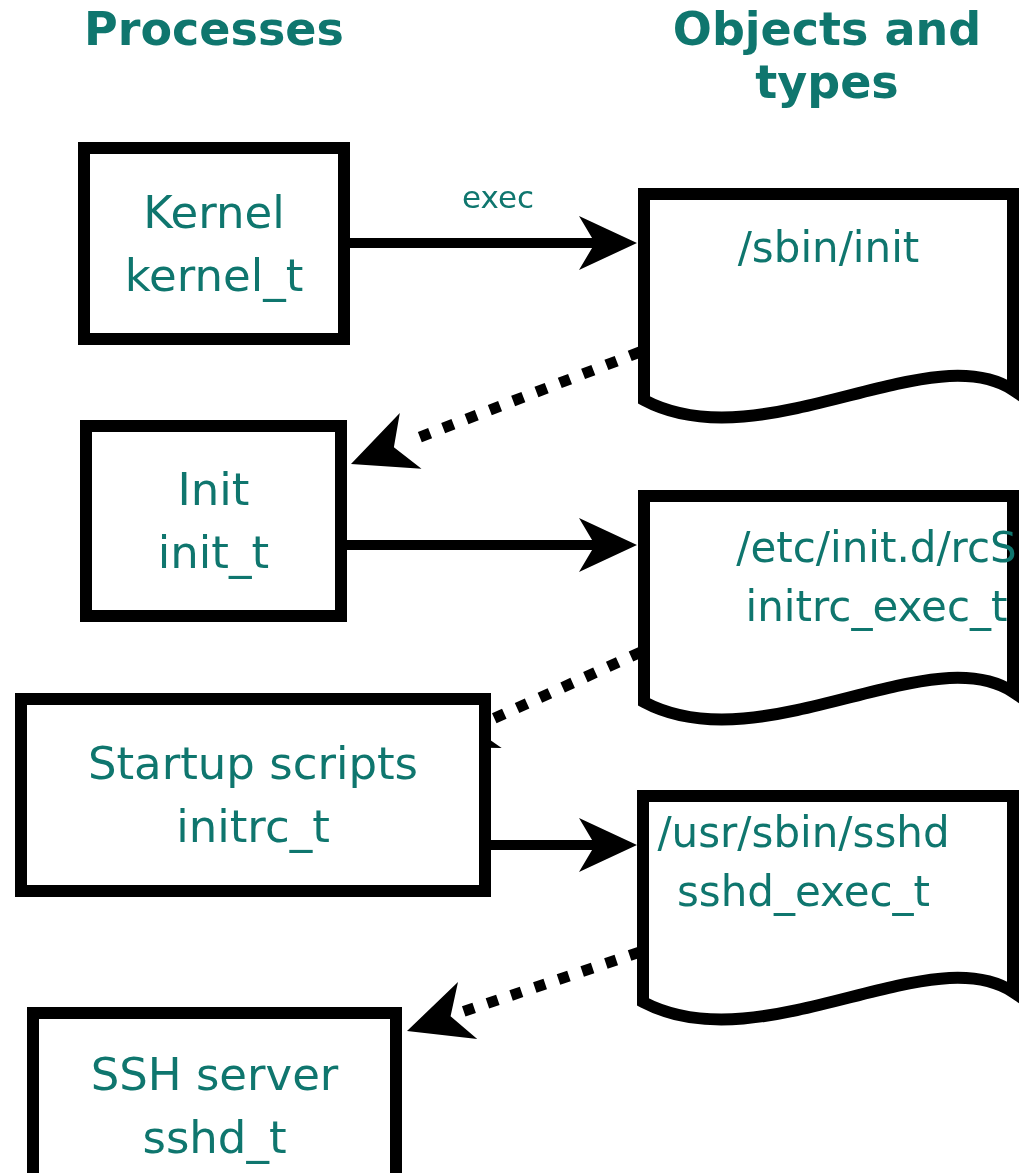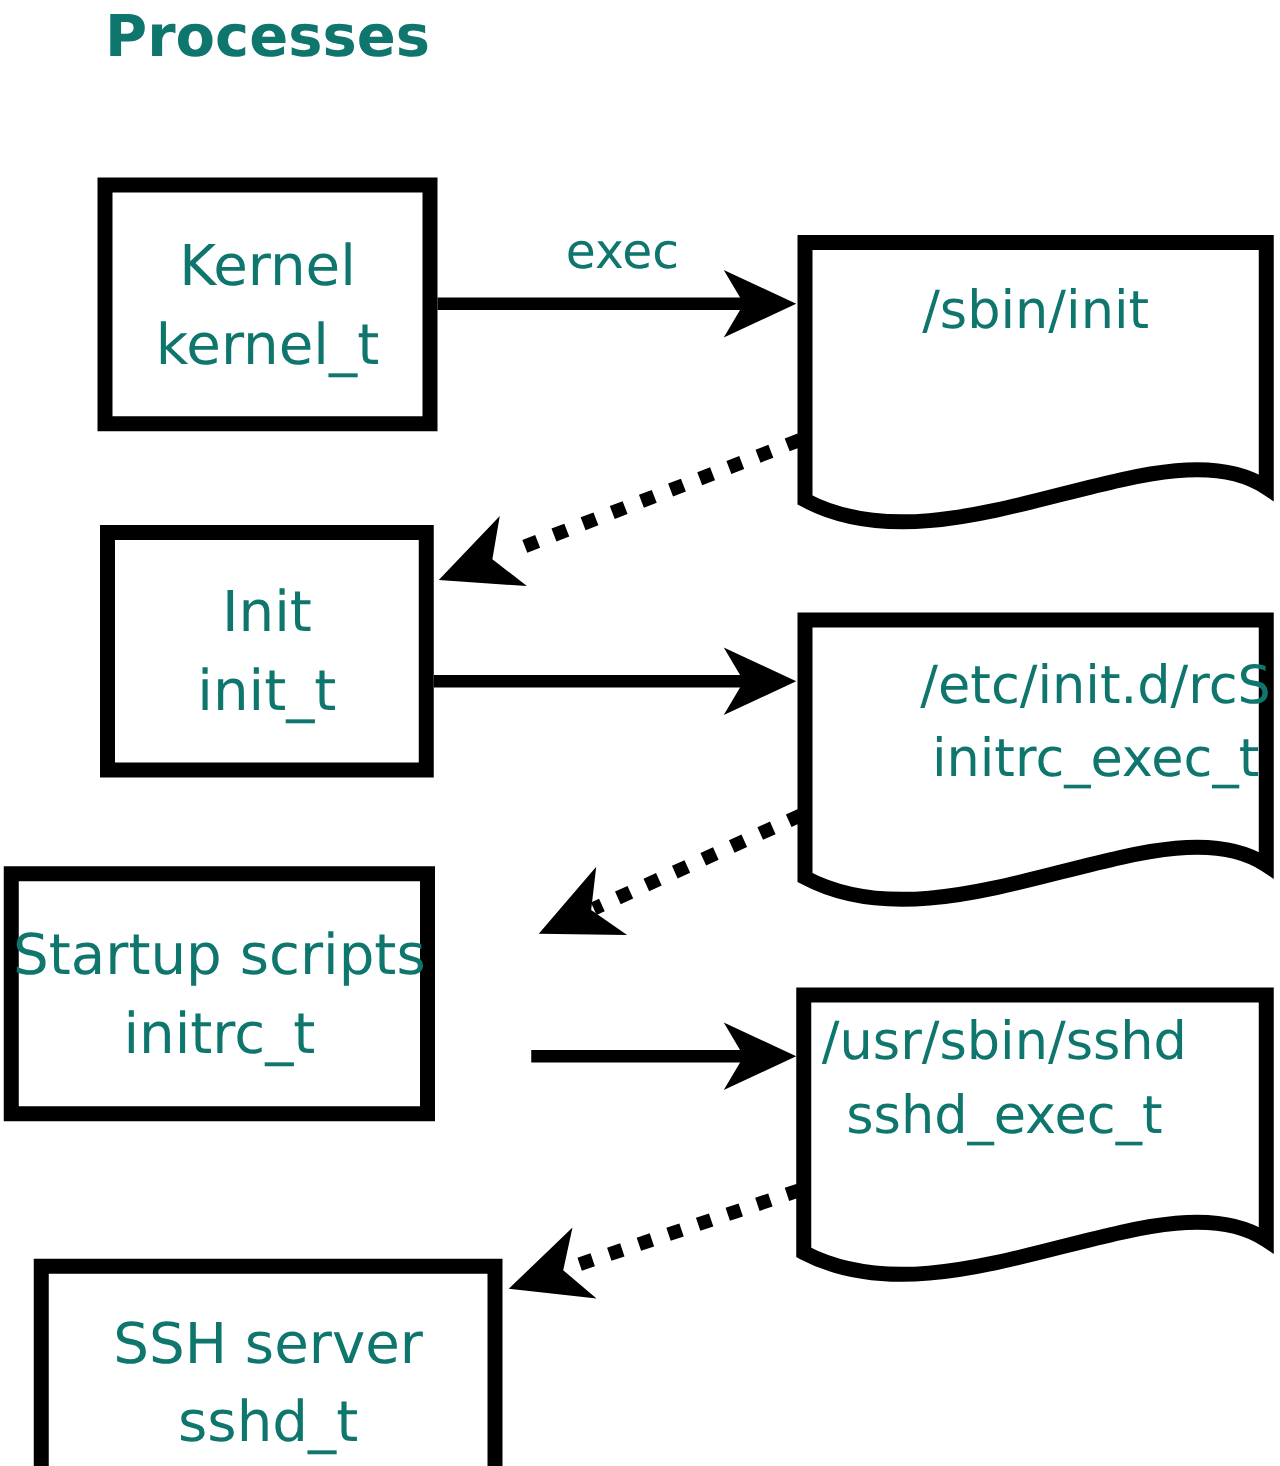--- a/index.html
+++ b/index.html
@@ -31,28 +31,28 @@
   }
   .hdr{
     position:absolute;
     text-align:center;
     font-size:46px;font-weight:bold;line-height:1.15;
     white-space:nowrap;
   }
   .edgelabel{
     position:absolute;
     text-align:center;
-    font-size:39px;line-height:1.0;
+    font-size:31px;line-height:1.0;
     white-space:nowrap;
   }
   #hdr-left{left:0px;top:3px;width:428px;}
   #hdr-right{left:630px;top:3px;width:394px;}
   #box-kernel{left:78px;top:142px;width:272px;height:203px;}
   #box-init{left:80px;top:420px;width:267px;height:202px;}
-  #box-startup{left:3px;top:693px;width:345px;height:204px;}
+  #box-startup{left:15px;top:693px;width:476px;height:204px;}
   #box-ssh{left:27px;top:1007px;width:375px;height:197px;}
   #doc1-label{left:650px;top:219px;width:357px;}
   #doc2-label{left:650px;top:519px;width:357px;padding-left:48px;}
   #doc3-label{left:650px;top:804px;width:307px;text-align:center;}
   #exec-label{left:398px;top:182px;width:200px;}
 </style>
 </head>
 <body>
 
 <div id="canvas">
@@ -92,20 +92,24 @@
       <path d="M640,952 L453,1015" stroke="#000" stroke-width="11" stroke-dasharray="11 14" fill="none"></path>
       <g transform="translate(407,1031) rotate(161.3)">
         <polygon points="0,0 -64,-30 -46,0 -64,30" fill="#000"></polygon>
       </g>
     </g>
   </svg>
 
   <div class="hdr" id="hdr-left">
     <div>Processes</div>
   </div>
+  <div class="hdr" id="hdr-right">
+    <div>Objects and</div>
+    <div>types</div>
+  </div>
 
   <div class="pbox" id="box-kernel">
     <div>Kernel</div>
     <div>kernel_t</div>
   </div>
   <div class="pbox" id="box-init">
     <div>Init</div>
     <div>init_t</div>
   </div>
   <div class="pbox" id="box-startup">

